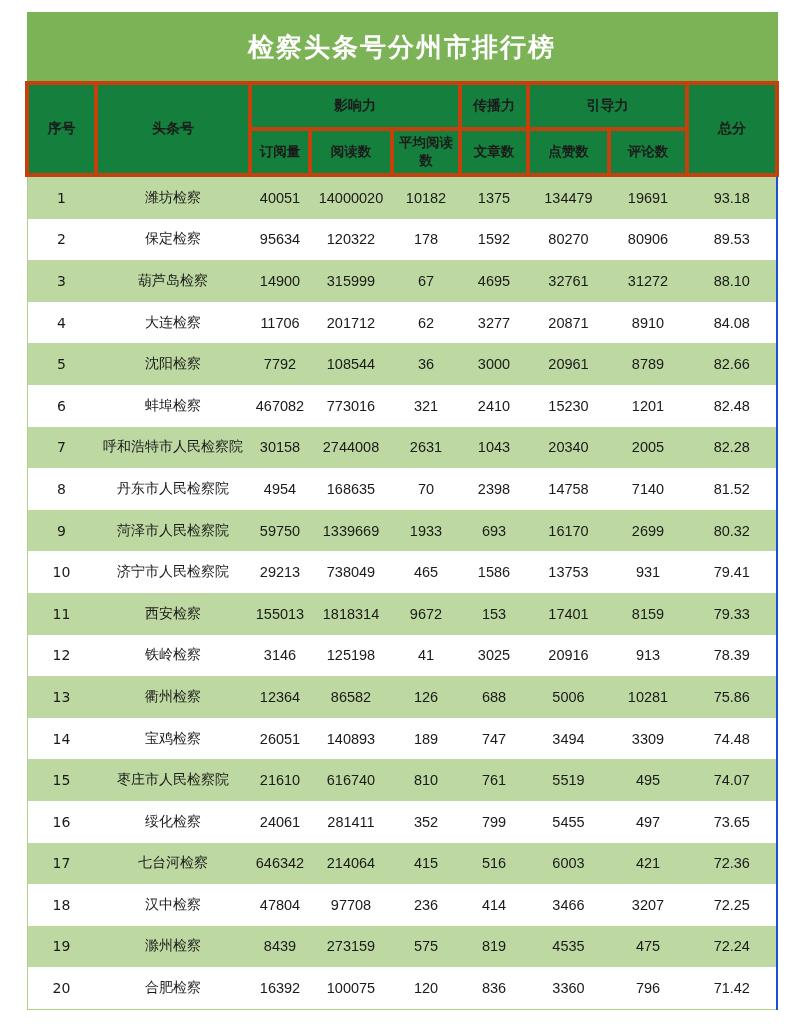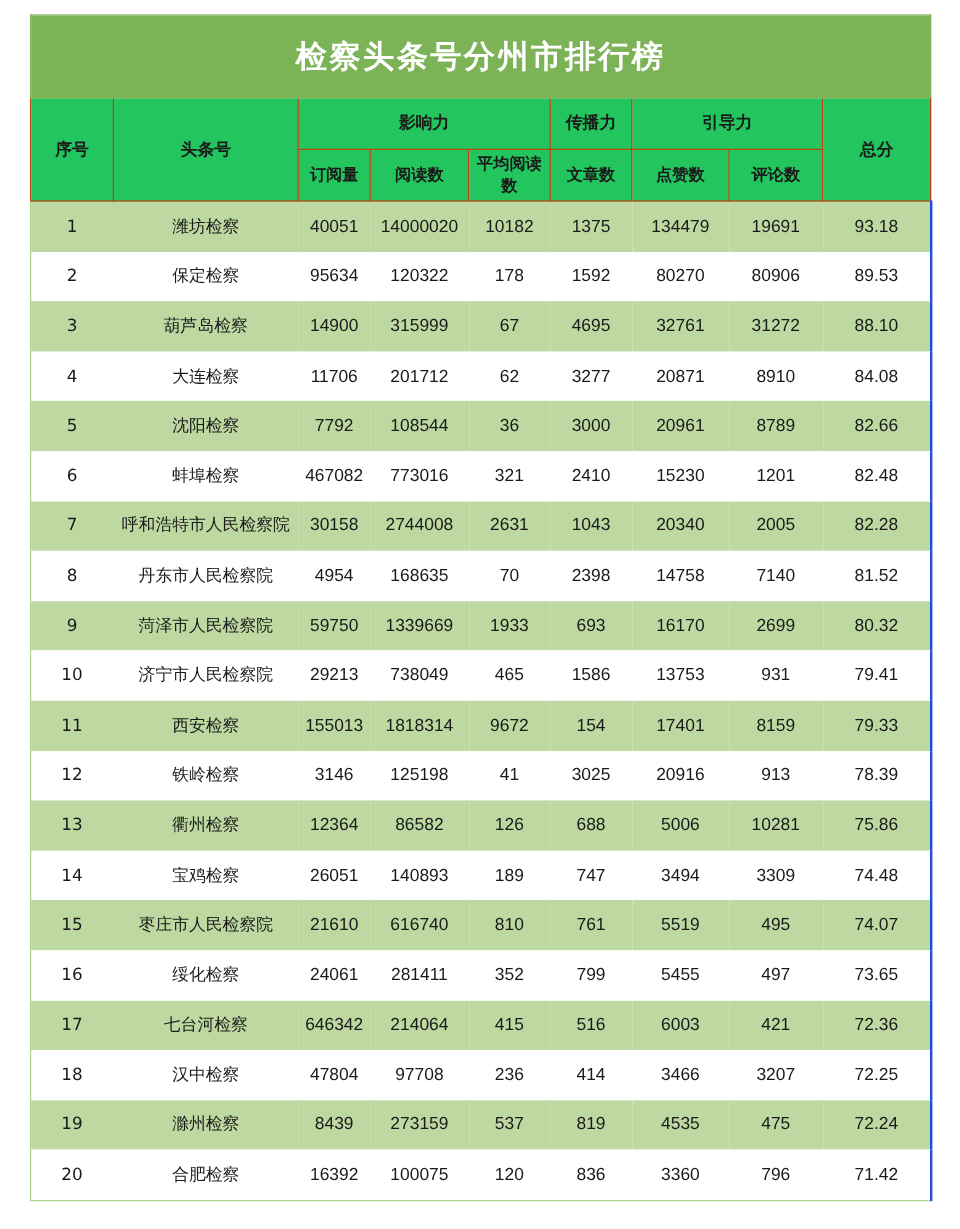--- a/index.html
+++ b/index.html
@@ -37,27 +37,27 @@
     vertical-align: middle;
     height: 66px;
     font-size: 26px;
     font-weight: bold;
     letter-spacing: 2px;
     border: 1px solid #7CB357;
     font-family: "DejaVu Sans", "Liberation Sans", sans-serif;
   }
   
   th.hd {
-    background: #22c55e;
+    background: #15803d;
     color: #1a1a1a;
     font-size: 14px;
     font-weight: bold;
     text-align: center;
     vertical-align: middle;
-    border: 1px solid #c2410c;
+    border: 4px solid #c2410c;
     padding: 0;
     font-family: "DejaVu Sans", "Liberation Sans", sans-serif;
   }
   tr.hd-row-1 th { height: 42px; }
   tr.hd-row-2 th { height: 42px; }
   th.hd-small { font-size: 13.5px; }
   
   td.cell {
     height: 41.6px;
     text-align: center;
@@ -237,21 +237,21 @@
             <td class="cell num">13753</td>
             <td class="cell num">931</td>
             <td class="cell num edge-right">79.41</td>
           </tr>
           <tr class="row-odd">
             <td class="cell edge-left">11</td>
             <td class="cell">西安检察</td>
             <td class="cell num">155013</td>
             <td class="cell num">1818314</td>
             <td class="cell num">9672</td>
-            <td class="cell num">154</td>
+            <td class="cell num">153</td>
             <td class="cell num">17401</td>
             <td class="cell num">8159</td>
             <td class="cell num edge-right">79.33</td>
           </tr>
           <tr class="row-even">
             <td class="cell edge-left">12</td>
             <td class="cell">铁岭检察</td>
             <td class="cell num">3146</td>
             <td class="cell num">125198</td>
             <td class="cell num">41</td>
@@ -324,21 +324,21 @@
             <td class="cell num">414</td>
             <td class="cell num">3466</td>
             <td class="cell num">3207</td>
             <td class="cell num edge-right">72.25</td>
           </tr>
           <tr class="row-odd">
             <td class="cell edge-left">19</td>
             <td class="cell">滁州检察</td>
             <td class="cell num">8439</td>
             <td class="cell num">273159</td>
-            <td class="cell num">537</td>
+            <td class="cell num">575</td>
             <td class="cell num">819</td>
             <td class="cell num">4535</td>
             <td class="cell num">475</td>
             <td class="cell num edge-right">72.24</td>
           </tr>
           <tr class="row-even last-row">
             <td class="cell edge-left">20</td>
             <td class="cell">合肥检察</td>
             <td class="cell num">16392</td>
             <td class="cell num">100075</td>

